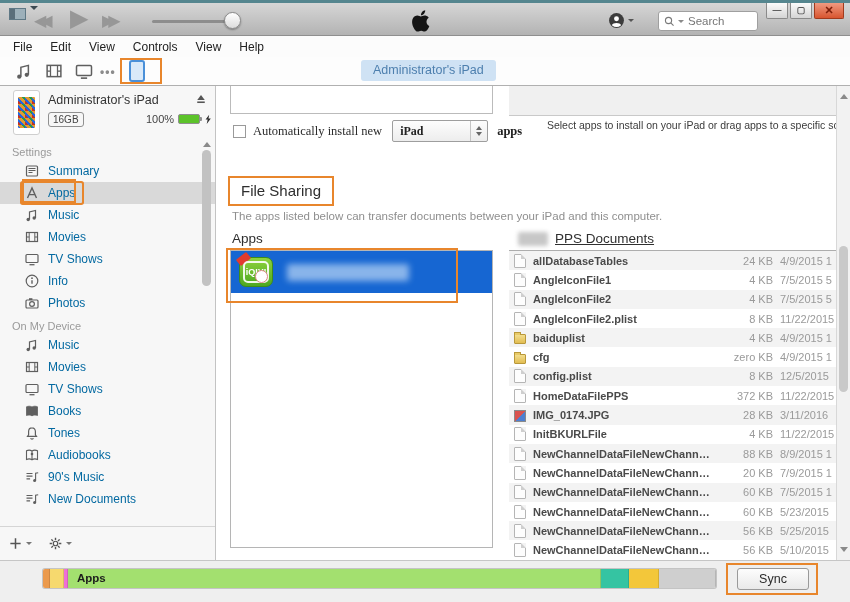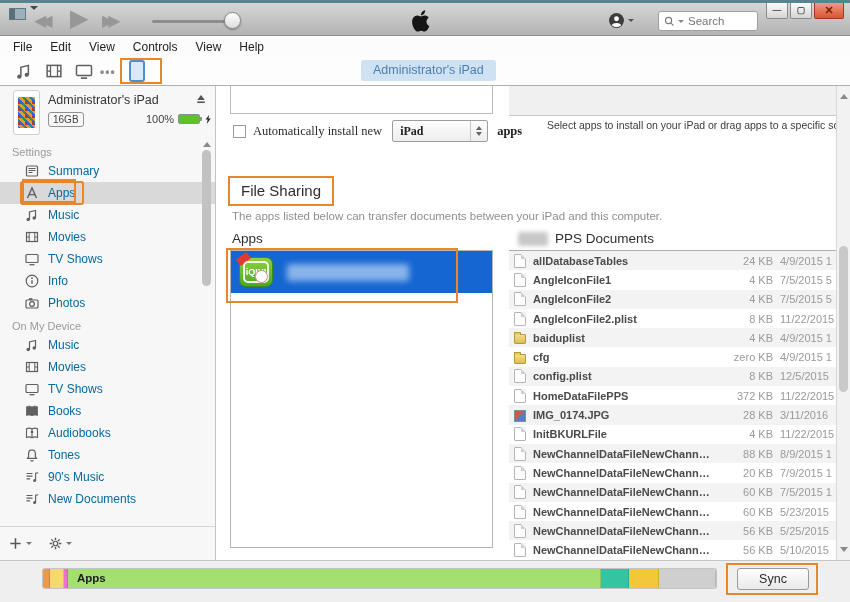--- a/index.html
+++ b/index.html
@@ -80,21 +80,21 @@
   .stepper{width:16px;height:100%;border-left:1px solid #c4c4c4;display:flex;flex-direction:column;align-items:center;justify-content:center;gap:2px;}
   .st-up{width:0;height:0;border:3px solid transparent;border-bottom:4px solid #666;}
   .st-dn{width:0;height:0;border:3px solid transparent;border-top:4px solid #666;}
   .apps-suffix{font-size:12.5px;font-weight:bold;color:#222;margin-left:9px;}
   .instructions{position:absolute;left:545px;top:119px;width:305px;overflow:hidden;text-align:center;font-size:10.5px;color:#3b3b3b;line-height:13px;}
   .instructions .l1{white-space:nowrap;}
   .fs-titlebox{position:absolute;left:228px;top:176px;border:2px solid #e8862c;padding:4px 11px;box-sizing:border-box;}
   .fs-title{font-size:15px;color:#2e2e2e;}
   .fs-desc{position:absolute;left:232px;top:210px;font-size:11.5px;color:#8f8f8f;}
   .apps-h{position:absolute;left:232px;top:231px;font-size:13.5px;color:#2f2f2f;}
-  .docs-h{position:absolute;left:518px;top:231px;display:flex;align-items:center;gap:7px;font-size:13.5px;color:#2f2f2f;}
+  .docs-h{position:absolute;left:518px;top:231px;display:flex;align-items:center;gap:7px;font-size:13.5px;color:#2f2f2f;text-decoration:underline;}
   .blur-block{width:30px;height:14px;background:#c7c7c7;filter:blur(2px);border-radius:2px;}
   .apps-panel{position:absolute;left:230px;top:250px;width:263px;height:298px;background:#fff;border:1px solid #b5b5b5;box-sizing:border-box;}
   .app-row{position:relative;height:42px;background:#1666d2;display:flex;align-items:center;}
   .app-ic{position:relative;width:34px;height:30px;margin-left:8px;border-radius:7px;flex:none;
     background:linear-gradient(#8ed23c,#4ea821);border:1px solid #3e8d1a;box-sizing:border-box;}
   .app-ic .ring{position:absolute;left:3px;top:3px;right:3px;bottom:3px;border:2px solid rgba(255,255,255,.9);border-radius:5px;}
   .app-ic .txt{position:absolute;left:0;right:0;top:9px;text-align:center;font-size:9px;font-weight:bold;color:#fff;}
   .app-ic .mascot{position:absolute;right:4px;bottom:3px;width:11px;height:11px;border-radius:50%;background:#fff;border:1px solid #d88;}
   .app-ic .badge{position:absolute;left:-3px;top:-3px;width:13px;height:8px;background:#e23b2e;transform:rotate(-38deg);border-radius:1px;}
   .blur-name{margin-left:14px;width:122px;height:17px;background:rgba(200,222,248,.65);filter:blur(3px);border-radius:2px;}
@@ -396,35 +396,35 @@
 
         <div class="sb-item" data-icon="book">
           <span class="inner">
             <svg class="ico it-icon">
               <use href="#i-book"></use>
             </svg>
             <span class="lbl">Books</span>
           </span>
         </div>
 
+        <div class="sb-item" data-icon="bell">
+          <span class="inner">
+            <svg class="ico it-icon">
+              <use href="#i-bell"></use>
+            </svg>
+            <span class="lbl">Tones</span>
+          </span>
+        </div>
+
         <div class="sb-item" data-icon="audiobook">
           <span class="inner">
             <svg class="ico it-icon">
               <use href="#i-audiobook"></use>
             </svg>
             <span class="lbl">Audiobooks</span>
-          </span>
-        </div>
-
-        <div class="sb-item" data-icon="bell">
-          <span class="inner">
-            <svg class="ico it-icon">
-              <use href="#i-bell"></use>
-            </svg>
-            <span class="lbl">Tones</span>
           </span>
         </div>
 
         <div class="sb-item" data-icon="playlist">
           <span class="inner">
             <svg class="ico it-icon">
               <use href="#i-playlist"></use>
             </svg>
             <span class="lbl">90's Music</span>
           </span>

